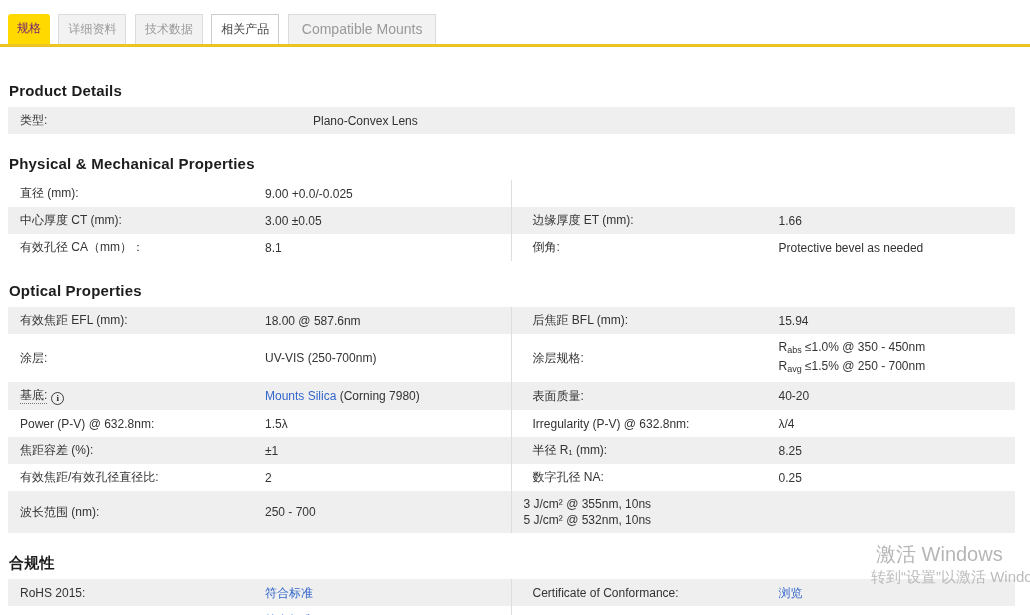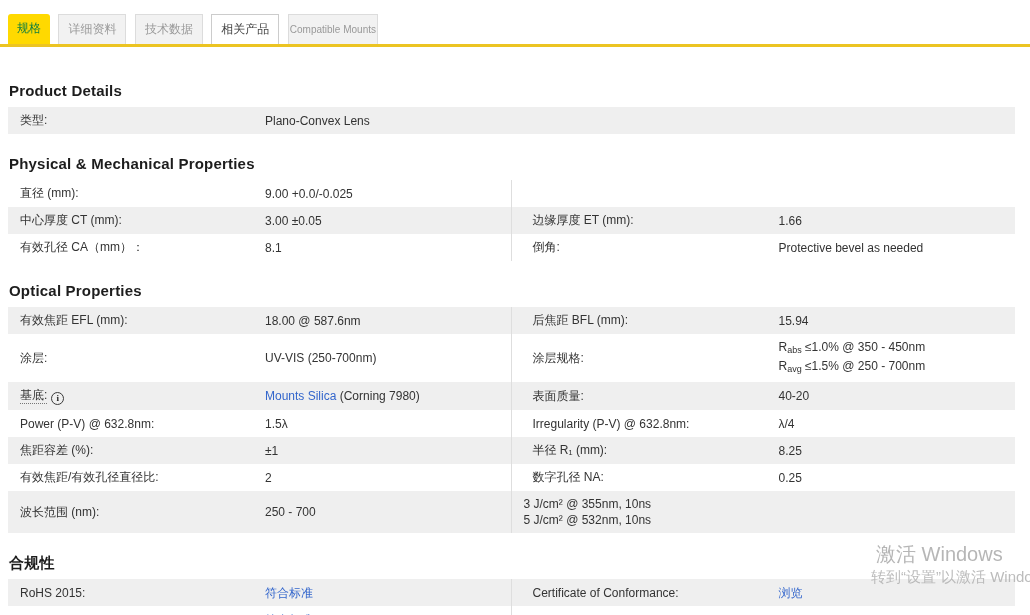--- a/index.html
+++ b/index.html
@@ -6,36 +6,36 @@
   html,body { width:1030px; height:615px; overflow:hidden; background:#fff;
     font-family:"Liberation Sans", sans-serif; color:#333; }
   body { position:relative; }
 
   
   .tabbar { position:relative; height:46px; padding:14px 0 0 8px; }
   .tab-underline { position:absolute; left:0; right:0; top:44px; height:3px; background:#ecc422; }
   .tab { position:relative; z-index:2; display:inline-block; height:30px; line-height:29px;
     padding:0 9px; margin-right:4px; font-size:12px; vertical-align:bottom; cursor:pointer; }
   .tab.inactive { background:#f2f2f2; border:1px solid #dcdcdc; border-bottom:none; color:#999; }
-  .tab.active { background:#ffd900; color:#15803d; border-radius:3px 3px 0 0;text-align:center; }
+  .tab.active { background:#ffd900; color:#701a75; border-radius:3px 3px 0 0;text-align:center; }
   .tab.white { background:#fff; border:1px solid #ccc; border-bottom:none; color:#444; }
-  .tab.en { font-size:10px; padding:0 1px; }
+  .tab.en { font-size:14px; padding:0 13px; }
 
   
   .content { margin:0 15px 0 8px; }
   h2.section-title { font-size:15px; font-weight:bold; color:#1d1d1d; letter-spacing:.2px;
     line-height:17px; margin:21px 0 8px 1px; }
   h2.first { margin-top:36px; }
 
   .spec-table { position:relative; width:1007px; }
   .col-divider { position:absolute; left:503px; top:0; bottom:0; width:1px; background:#dedede; }
   .row { display:flex; min-height:27px; width:100%; }
   .row.shaded { background:#efefef; }
   .cell { width:50%; display:flex; align-items:center; padding:5px 10px 5px 12px; font-size:12px; }
-  .cell.full { width:100%; }
+  .cell.full { width:100%;gap:48px; }
   .cell .label { width:245px; flex-shrink:0; padding-right:10px; color:#333; }
   .cell.right .label { width:255px; padding-left:9px; }
   .cell .value { color:#333; line-height:16px; }
   .dotted { border-bottom:1px dotted #777; padding-bottom:1px;margin-top:8px; }
   .info-icon { display:inline-block; width:13px; height:13px; margin-left:4px; border:1px solid #3a3a3a;
     border-radius:50%; font-size:9px; font-weight:bold; line-height:11px; text-align:center;
     font-family:"Liberation Serif", serif; color:#222; vertical-align:-2px; cursor:pointer; }
   a.link { color:#36c; text-decoration:none; cursor:pointer; }
   .line { display:block; line-height:16px;text-align:center; }
   sub.sm { font-size:9px; vertical-align:-2px; }

